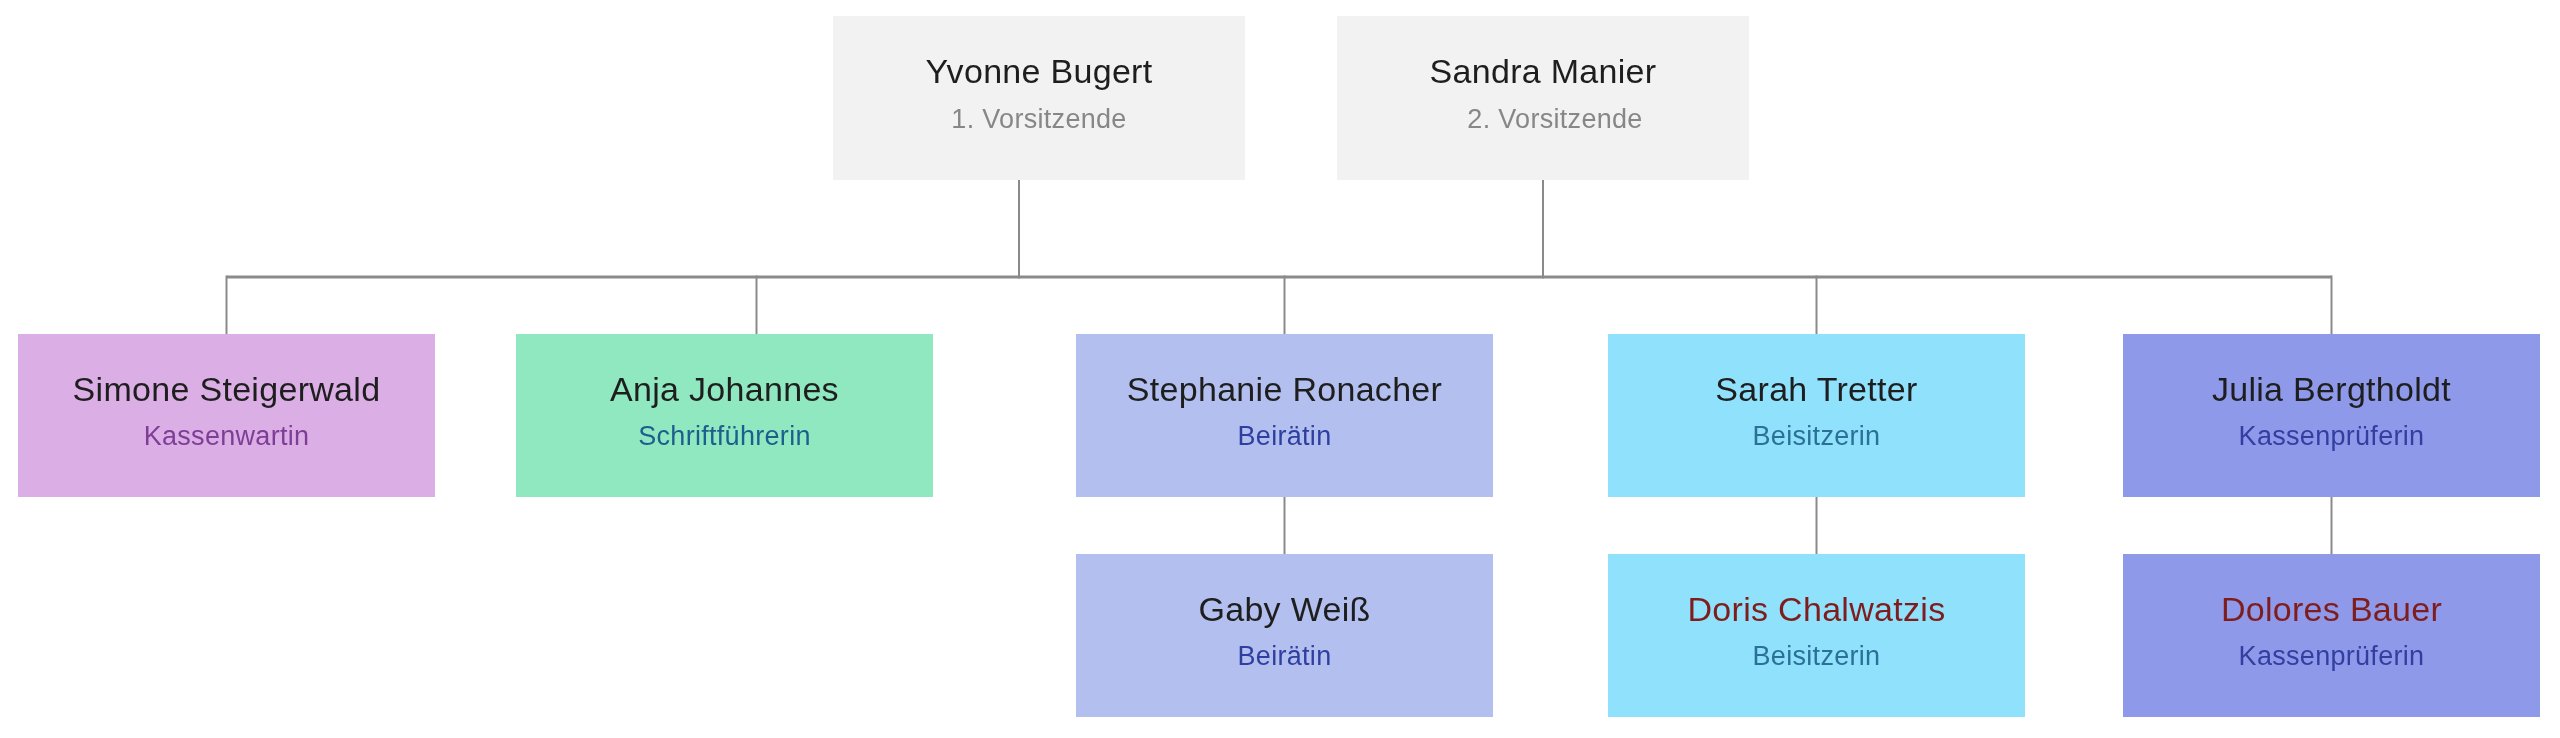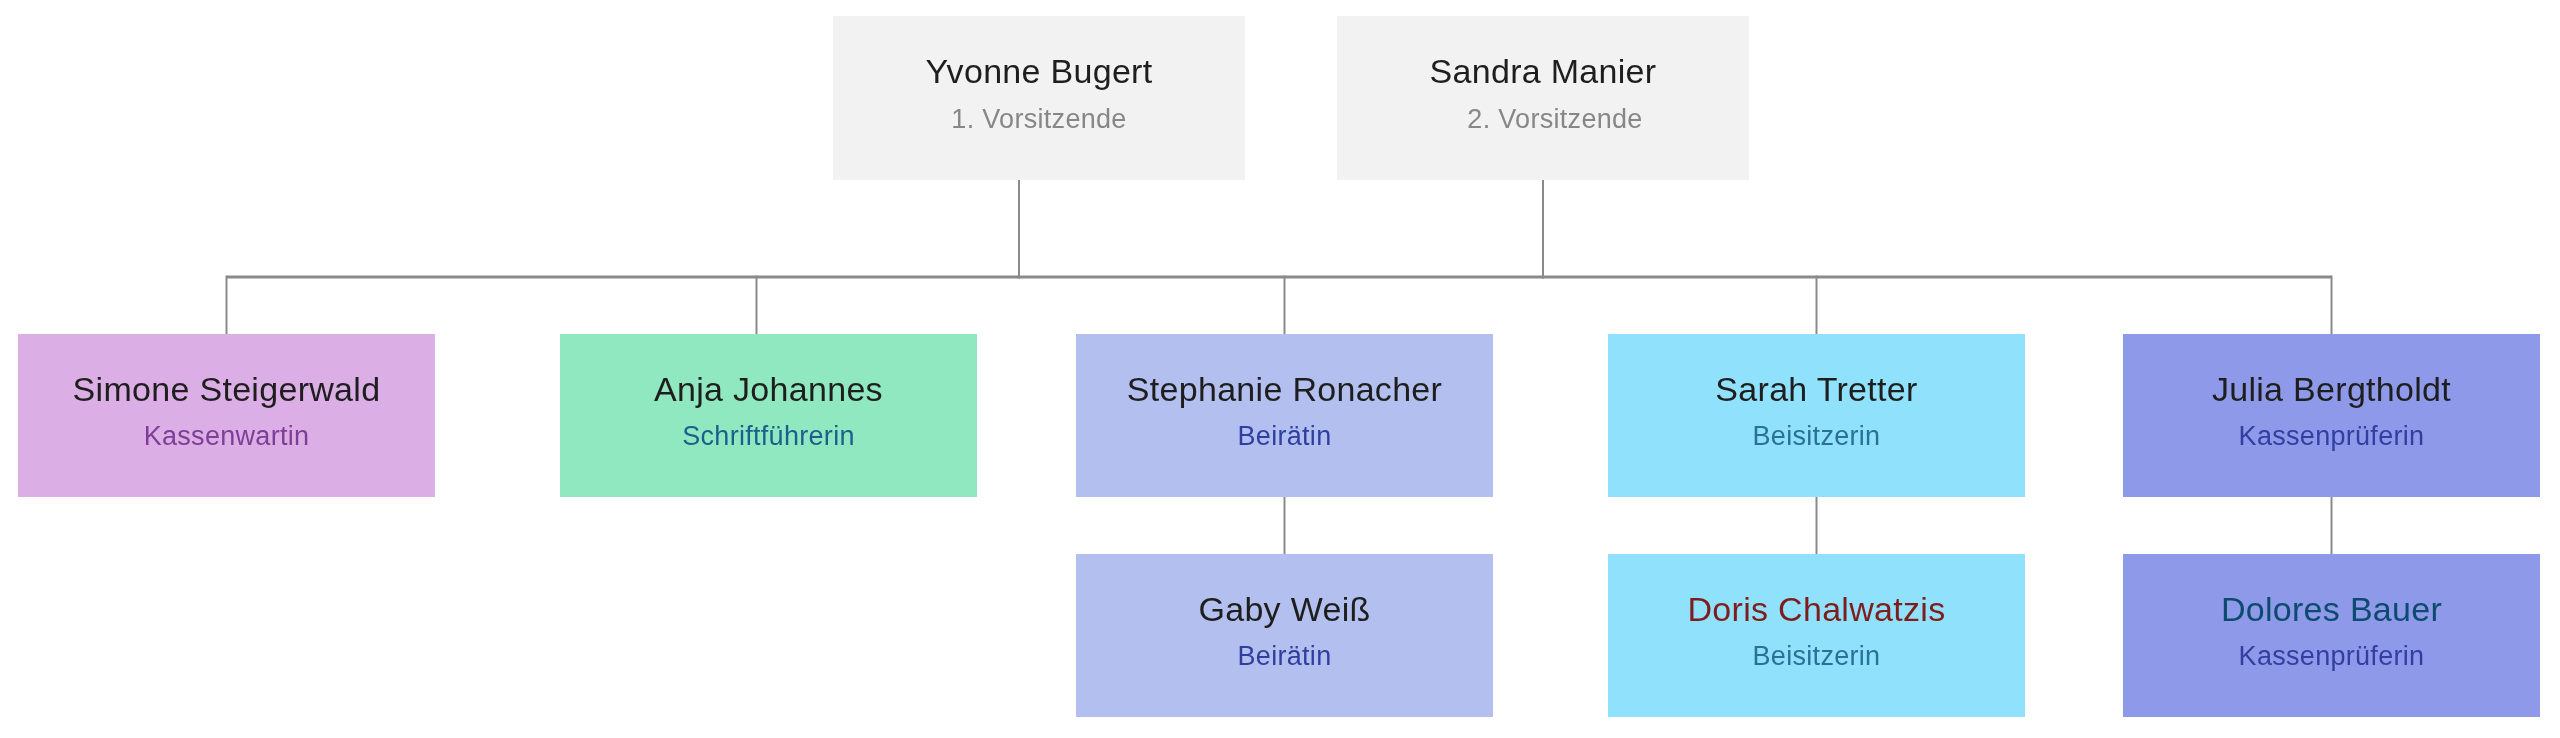--- a/index.html
+++ b/index.html
@@ -71,21 +71,21 @@
       <div class="role" style="color: rgb(135, 135, 135);">1. Vorsitzende</div>
     </div>
     <div class="node" style="left: 1337px; top: 16px; width: 412px; height: 164px; background: rgb(242, 242, 242);">
       <div class="name" style="color: rgb(30, 30, 30);">Sandra Manier</div>
       <div class="role" style="color: rgb(135, 135, 135); margin-left: 24px;">2. Vorsitzende</div>
     </div>
     <div class="node" style="left: 18px; top: 334px; width: 417px; height: 163px; background: rgb(220, 174, 230);">
       <div class="name" style="color: rgb(30, 30, 30);">Simone Steigerwald</div>
       <div class="role" style="color: rgb(125, 63, 150);">Kassenwartin</div>
     </div>
-    <div class="node" style="left: 560px; top: 334px; width: 417px; height: 163px; background: rgb(144, 232, 193);">
+    <div class="node" style="left: 516px; top: 334px; width: 417px; height: 163px; background: rgb(144, 232, 193);">
       <div class="name" style="color: rgb(30, 30, 30);">Anja Johannes</div>
       <div class="role" style="color: rgb(30, 94, 141);">Schriftführerin</div>
     </div>
     <div class="node" style="left: 1076px; top: 334px; width: 417px; height: 163px; background: rgb(179, 191, 238);">
       <div class="name" style="color: rgb(30, 30, 30);">Stephanie Ronacher</div>
       <div class="role" style="color: rgb(46, 63, 160);">Beirätin</div>
     </div>
     <div class="node" style="left: 1608px; top: 334px; width: 417px; height: 163px; background: rgb(143, 225, 252);">
       <div class="name" style="color: rgb(30, 30, 30);">Sarah Tretter</div>
       <div class="role" style="color: rgb(42, 112, 151);">Beisitzerin</div>
@@ -96,16 +96,16 @@
     </div>
     <div class="node" style="left: 1076px; top: 554px; width: 417px; height: 163px; background: rgb(179, 191, 238);">
       <div class="name" style="color: rgb(30, 30, 30);">Gaby Weiß</div>
       <div class="role" style="color: rgb(46, 63, 160);">Beirätin</div>
     </div>
     <div class="node" style="left: 1608px; top: 554px; width: 417px; height: 163px; background: rgb(143, 225, 252);">
       <div class="name" style="color: #7f1d1d;">Doris Chalwatzis</div>
       <div class="role" style="color: rgb(42, 112, 151);">Beisitzerin</div>
     </div>
     <div class="node" style="left: 2123px; top: 554px; width: 417px; height: 163px; background: rgb(143, 153, 234);">
-      <div class="name" style="color: #0c4a6e;">Dolores Bauer</div>
+      <div class="name" style="color: #7f1d1d;">Dolores Bauer</div>
       <div class="role" style="color: rgb(51, 63, 160);">Kassenprüferin</div>
     </div>
   </div>
 
 </body></html>

